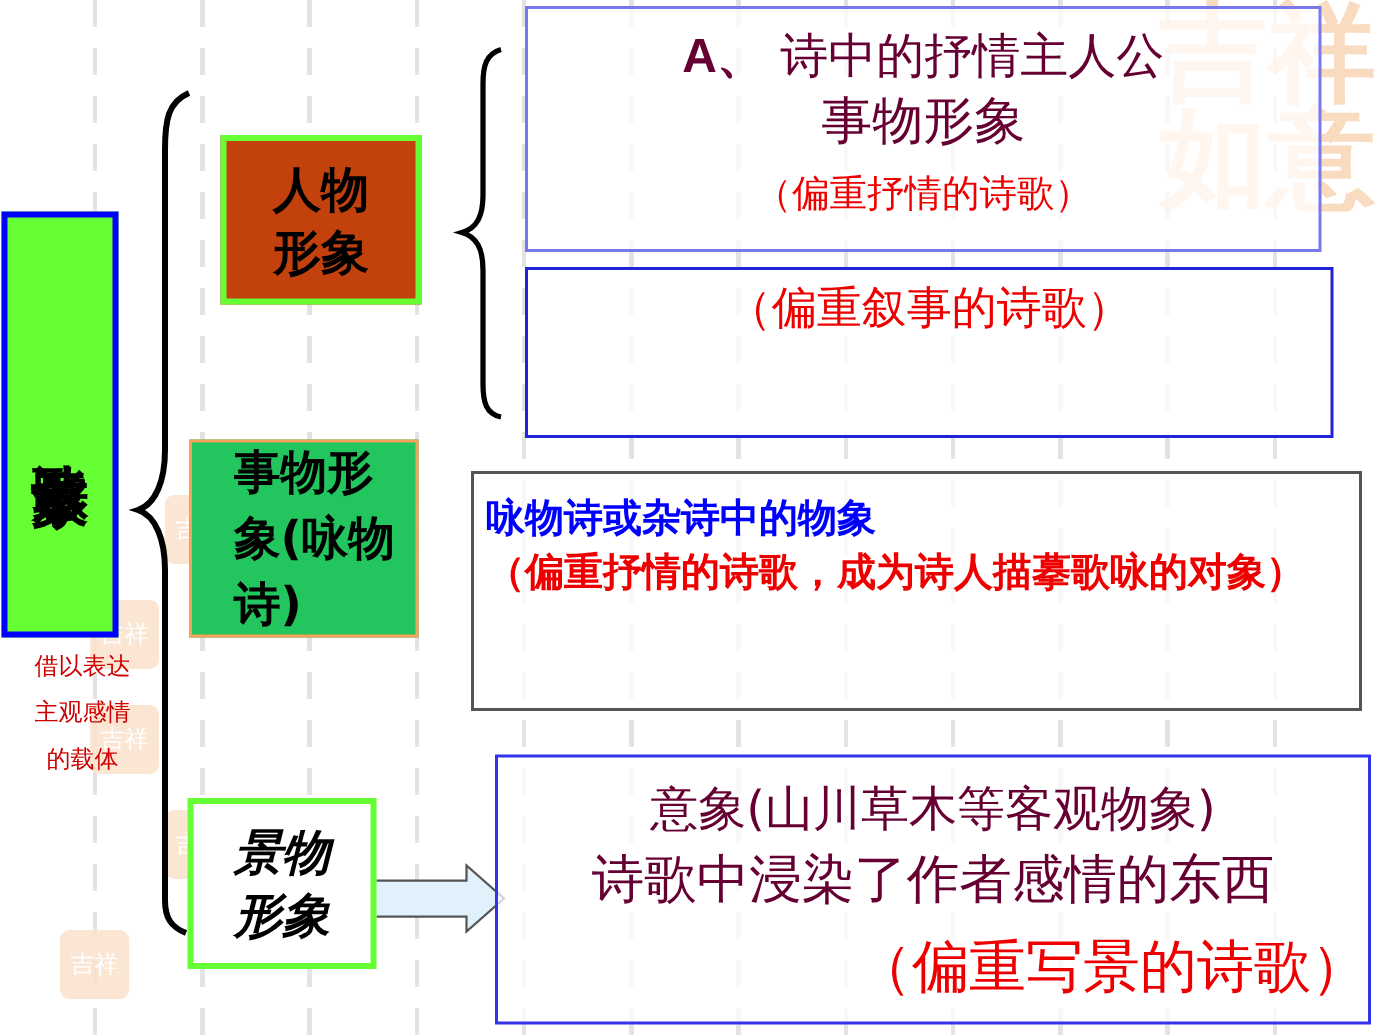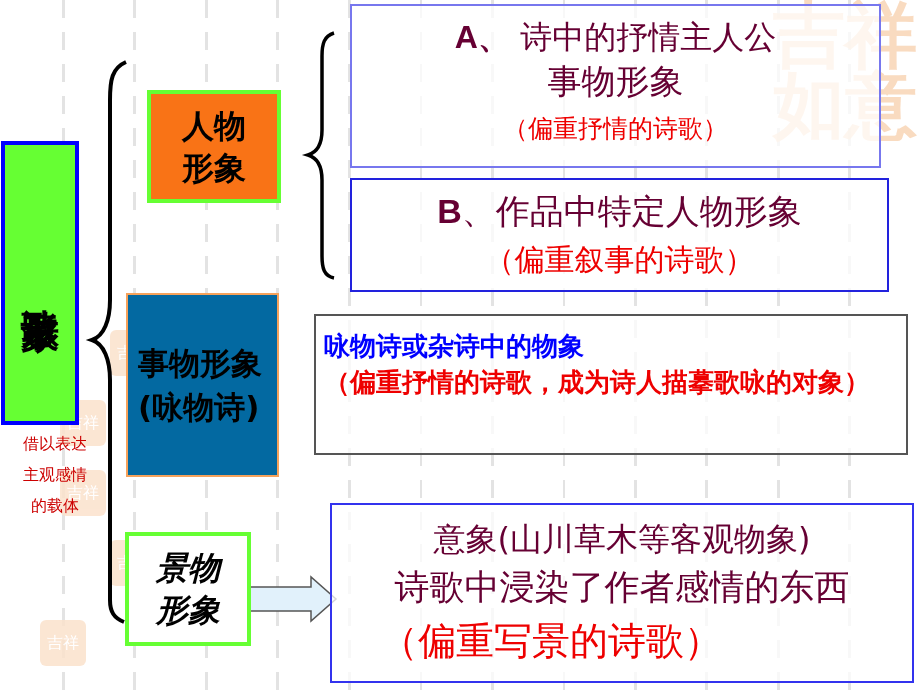--- a/index.html
+++ b/index.html
@@ -46,46 +46,46 @@
       left: 18px; top: 428px; width: 74px;
       font-family: "DejaVu Serif", serif;
       color: #cc0000; font-size: 16px; line-height: 31px;
       text-align: center; word-break: break-all;
     }
     .cat {
       display: flex; align-items: center; justify-content: center;
       text-align: center; font-weight: bold; color: #000;
       font-size: 32px; line-height: 42px;
     }
-    .cat-person { left: 147px; top: 90px; width: 134px; height: 113px; border: 4px solid #66ff33; background: #f97316; justify-content: center; }
-    .cat-object { left: 126px; top: 293px; width: 153px; height: 184px; border: 2px solid #f6a25b; background: #0369a1; justify-content: flex-start; padding-left: 10px; text-align: left; font-size: 31px; line-height: 44px; }
+    .cat-person { left: 147px; top: 90px; width: 134px; height: 113px; border: 4px solid #66ff33; background: #c2410c; justify-content: center; }
+    .cat-object { left: 126px; top: 293px; width: 153px; height: 132px; border: 2px solid #f6a25b; background: #22c55e; justify-content: flex-start; padding-left: 28px; text-align: left; font-size: 31px; line-height: 44px; }
     .cat-scene { left: 125px; top: 532px; width: 126px; height: 114px; border: 4px solid #66ff33; background: #fff; font-style: italic; }
     .box {
       position: absolute; z-index: 3; background: rgba(255,255,255,0.75);
       text-align: center;
     }
     .box-a { left: 350px; top: 4px; width: 531px; height: 164px; border: 2px solid #7777ee; }
     .box-b { left: 350px; top: 178px; width: 539px; height: 114px; border: 2px solid #2222dd; }
-    .box-obj { left: 314px; top: 314px; width: 594px; height: 141px; border: 2px solid #555; text-align: left; padding: 12px 0 0 8px; }
+    .box-obj { left: 314px; top: 314px; width: 594px; height: 160px; border: 2px solid #555; text-align: left; padding: 12px 0 0 8px; }
     .box-scene { left: 330px; top: 503px; width: 584px; height: 180px; border: 2px solid #3333ee; }
     .t-maroon { color: #660033; }
     .t-red { color: #ee0000; }
     .t-blue { color: #0000ff; }
     .line { display: block; white-space: nowrap; }
     .a1 { font-size: 32px; line-height: 42px; margin-top: 10px; }
     .a1 b { font-family: "Liberation Sans", sans-serif; font-weight: bold; }
     .a2 { font-size: 34px; line-height: 46px; }
     .a3 { font-size: 25px; line-height: 50px; }
     .b1 { font-size: 34px; line-height: 46px; margin-top: 8px; padding-left: 0px; }
     .b1 b { font-family: "Liberation Sans", sans-serif; font-weight: bold; }
     .b2 { font-size: 30px; line-height: 52px; }
     .o1, .o2 { font-size: 26px; line-height: 36px; font-weight: bold; }
     .s1 { font-size: 32px; line-height: 48px; margin-top: 10px; }
     .s2 { font-size: 35px; line-height: 48px; }
-    .s3 { font-size: 38px; line-height: 66px; text-align: left; padding-left: 48px; font-family: Liberation Mono, monospace; }
+    .s3 { font-size: 38px; line-height: 66px; text-align: right; padding-left: 48px; }
     svg.brace { position: absolute; z-index: 2; overflow: visible; }
     svg.arrow { position: absolute; z-index: 2; }
   </style>
 </head>
 <body>
 
 <div class="grid"></div>
 
 <div class="seal big">吉祥如意</div>
 <div class="seal small" style="left:60px;top:400px;">吉祥</div>
@@ -122,21 +122,20 @@
   <polygon points="2,12 63,12 63,2 88,24 63,46 63,36 2,36" fill="#e1f1fb" stroke="#555" stroke-width="1.5"></polygon>
 </svg>
 
 <div class="box box-a">
   <span class="line a1 t-maroon"><b>A、</b><span> 诗中的抒情主人公</span></span>
   <span class="line a2 t-maroon">事物形象</span>
   <span class="line a3 t-red">（偏重抒情的诗歌）</span>
 </div>
 
 <div class="box box-b">
-  <span class="line b1 t-maroon"><b>B</b><span>、作品中特定人物形象</span></span>
   <span class="line b2 t-red">（偏重叙事的诗歌）</span>
 </div>
 
 <div class="box box-obj">
   <span class="line o1 t-blue">咏物诗或杂诗中的物象</span>
   <span class="o2 t-red" style="display:block;width:570px;white-space:normal;">（偏重抒情的诗歌，成为诗人描摹歌咏的对象）</span>
 </div>
 
 <div class="box box-scene">
   <span class="line s1 t-maroon">意象(山川草木等客观物象)</span>

